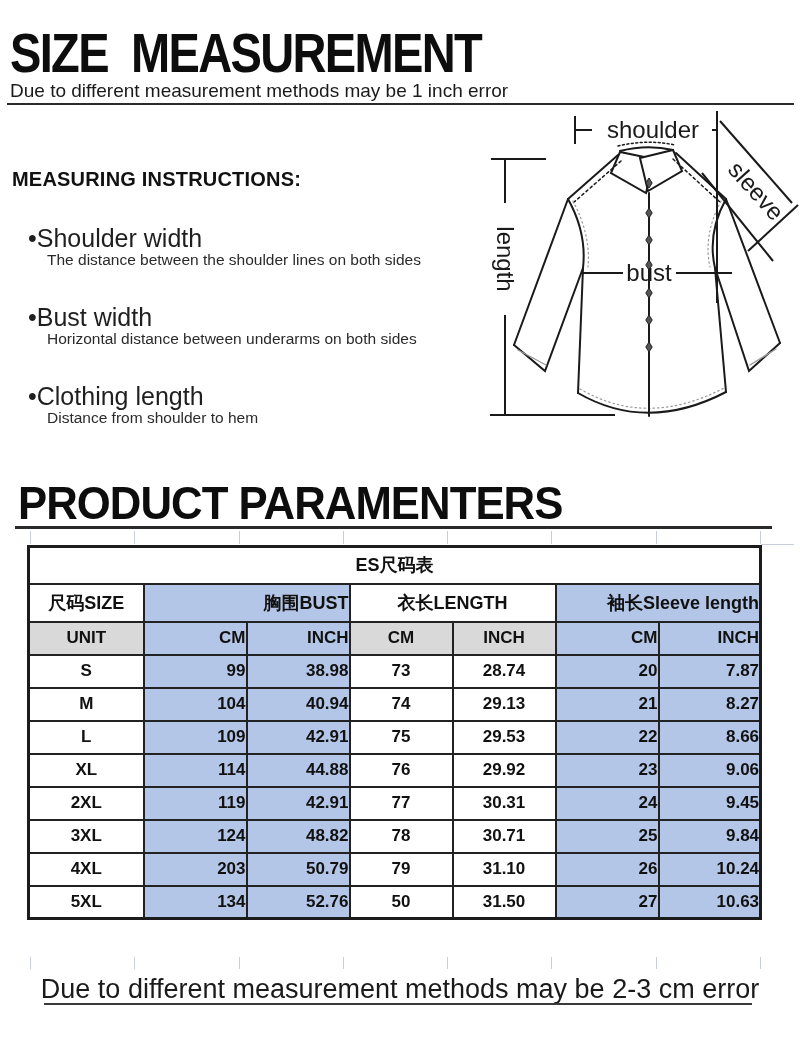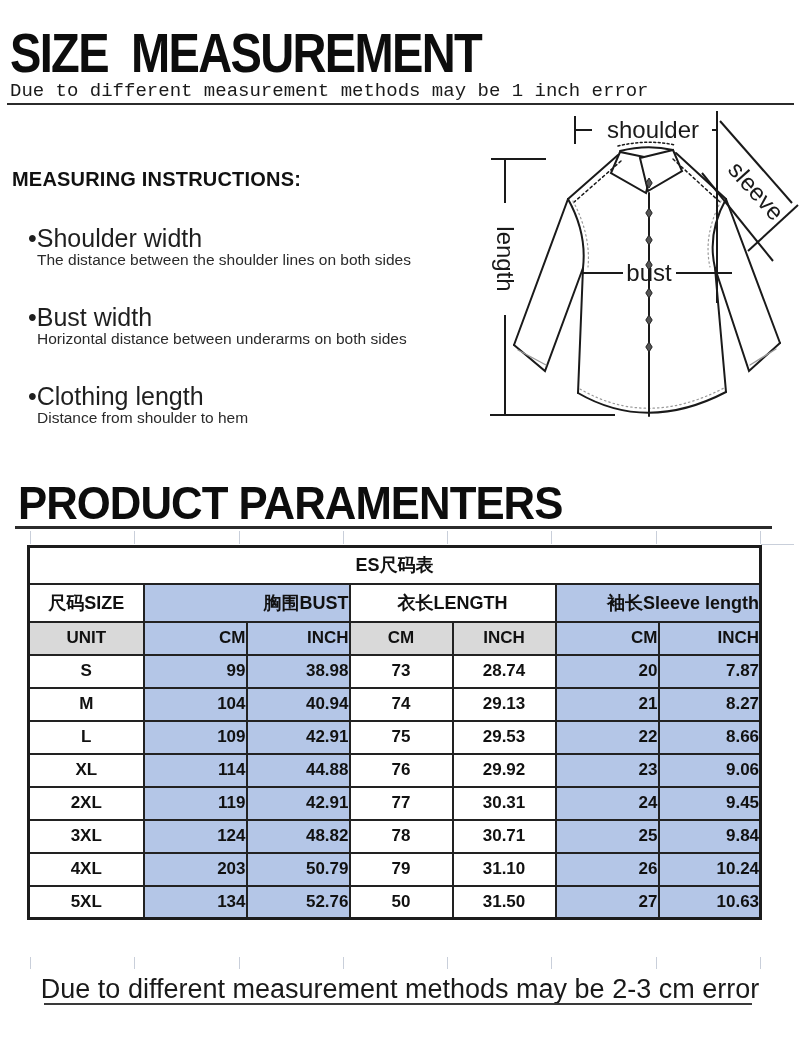--- a/index.html
+++ b/index.html
@@ -7,27 +7,27 @@
     width:800px;height:1060px;background:#ffffff;position:relative;overflow:hidden;
     font-family:"Liberation Sans",sans-serif;color:#111;
   }
   .abs{position:absolute;}
 
   
   .main-title{
     left:10px;top:20px;font-size:56px;font-weight:800;letter-spacing:-2px;word-spacing:14px;
     transform:scaleX(0.84);transform-origin:0 50%;white-space:nowrap;color:#0d0d0d;
   }
-  .subtitle{left:10px;top:80px;font-family:Liberation Mono, monospace;font-size:19px;color:#1a1a1a;}
+  .subtitle{left:10px;top:80px;font-family:Liberation Sans, sans-serif;font-size:19px;color:#1a1a1a;}
   .rule-top{left:7px;top:103px;width:787px;height:2px;background:#2b2b2b;}
 
   .mi-heading{left:12px;top:168px;font-size:20px;font-weight:bold;letter-spacing:.2px;}
 
   .term{font-size:25px;color:#1f1f1f;white-space:nowrap;}
-  .desc{font-size:15.5px;color:#2a2a2a;white-space:nowrap;}
+  .desc{font-size:15.5px;color:#2a2a2a;white-space:nowrap;margin-left:10px;}
   .t1{left:28px;top:224px;} .d1{left:37px;top:251px;}
   .t2{left:28px;top:303px;} .d2{left:37px;top:330px;}
   .t3{left:28px;top:382px;} .d3{left:37px;top:409px;}
 
   
   .shirt-svg{left:440px;top:103px;width:360px;height:350px;}
   .shirt-svg text{font-family:"Liberation Sans",sans-serif;fill:#1a1a1a;}
 
   
   .section-title{

